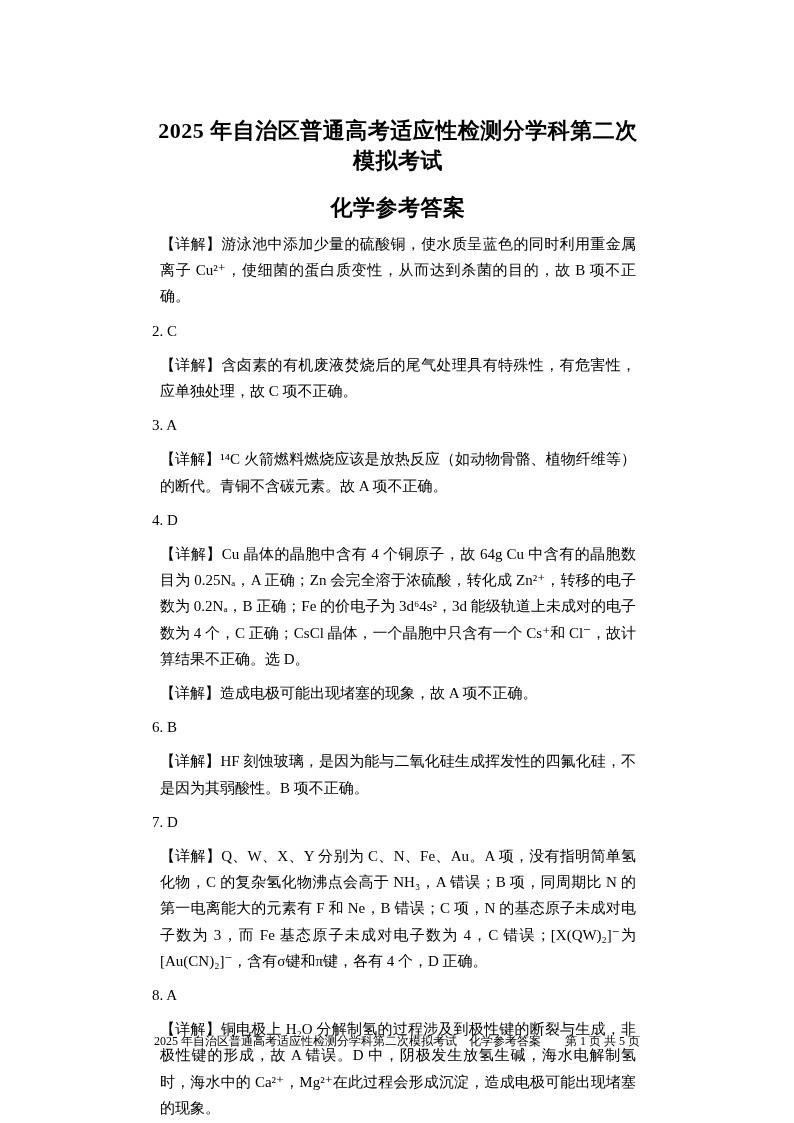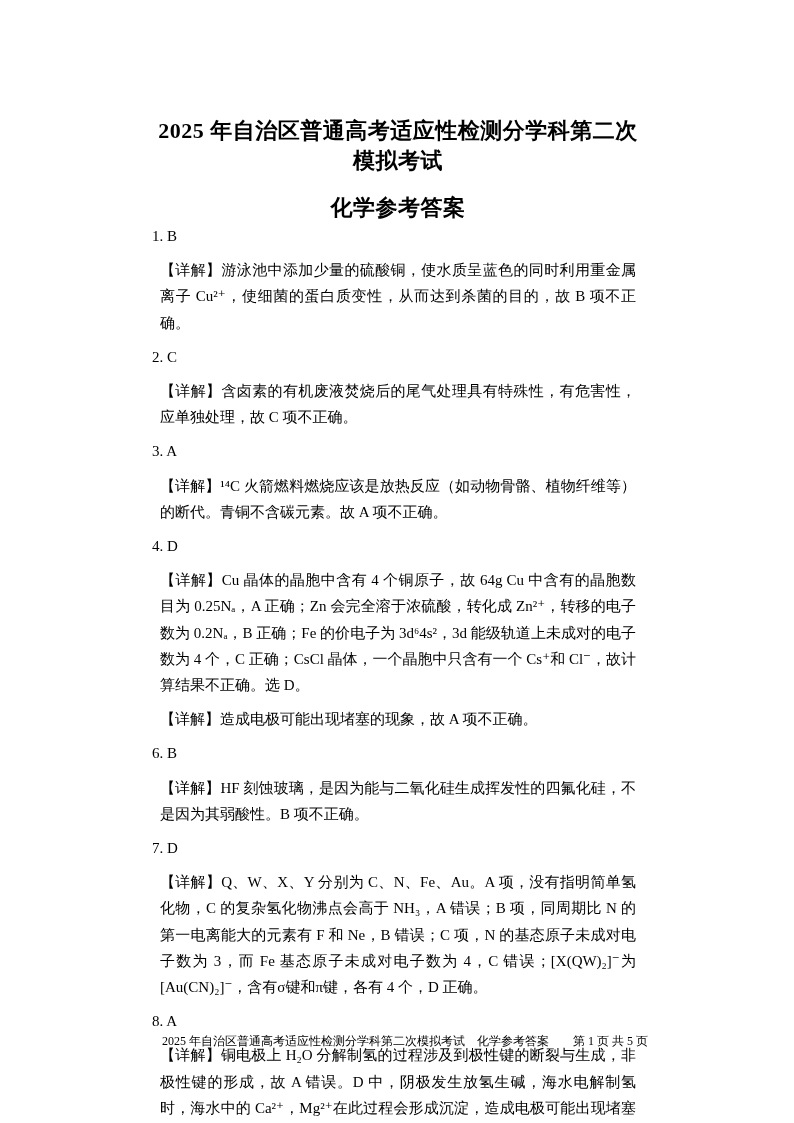--- a/index.html
+++ b/index.html
@@ -45,40 +45,39 @@
     line-height: 26.2px;
   }
   .detail-text {
     margin: 8px;
     font-size: 15px;
     line-height: 26.2px;
     text-align: justify;
   }
   .page-footer {
     position: absolute;
-    left: 8px;
+    left: 0;
     bottom: 74px;
     width: 100%;
     text-align: center;
     font-size: 12px;
     line-height: 16px;
     color: #000000;
   }
 </style>
 </head>
 <body>
 
 <div class="page">
 
   <h1 class="title">2025 年自治区普通高考适应性检测分学科第二次模拟考试</h1>
   <h1 class="title subtitle">化学参考答案</h1>
 
 
   <div class="qblock">
-    <p class="answer-line">1. B</p>
     <p class="detail-text">【详解】游泳池中添加少量的硫酸铜，使水质呈蓝色的同时利用重金属离子 Cu²⁺，使细菌的蛋白质变性，从而达到杀菌的目的，故 B 项不正确。</p>
   </div>
 
   <div class="qblock">
     <p class="answer-line">2. C</p>
     <p class="detail-text">【详解】含卤素的有机废液焚烧后的尾气处理具有特殊性，有危害性，应单独处理，故 C 项不正确。</p>
   </div>
 
   <div class="qblock">
     <p class="answer-line">3. A</p>

